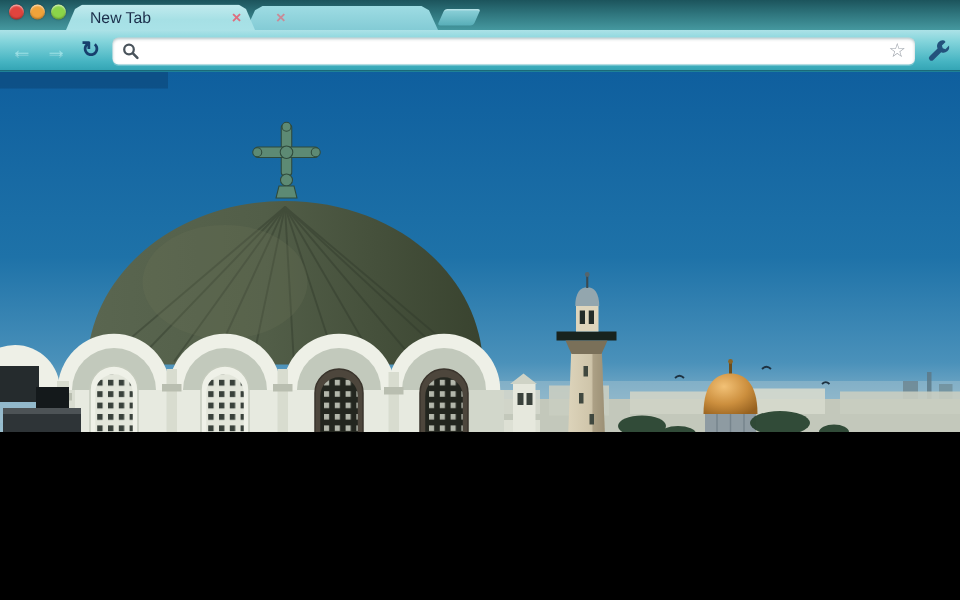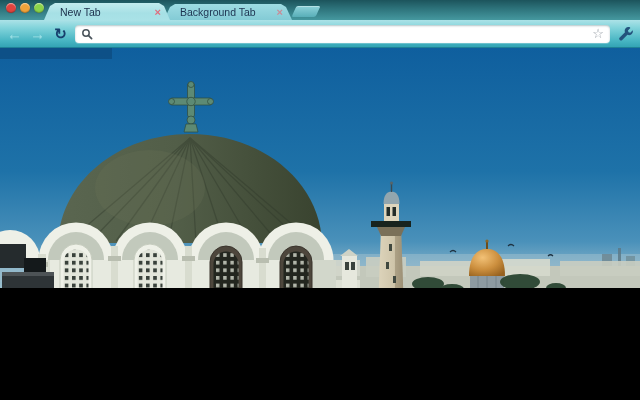--- a/index.html
+++ b/index.html
@@ -79,21 +79,20 @@
       <span class="light min"></span>
       <span class="light max"></span>
     </div>
 
     <div class="tab tab-active">
       <span class="tab-label">New Tab</span>
       <span class="tab-close">×</span>
     </div>
 
     <div class="tab tab-inactive">
-      <span class="tab-label">Background Tab</span>
       <span class="tab-close">×</span>
     </div>
 
     <div class="newtab-btn"></div>
   </div>
 
   <div class="toolbar">
     <div class="nav-btn disabled">
       <span>←</span>
     </div>

